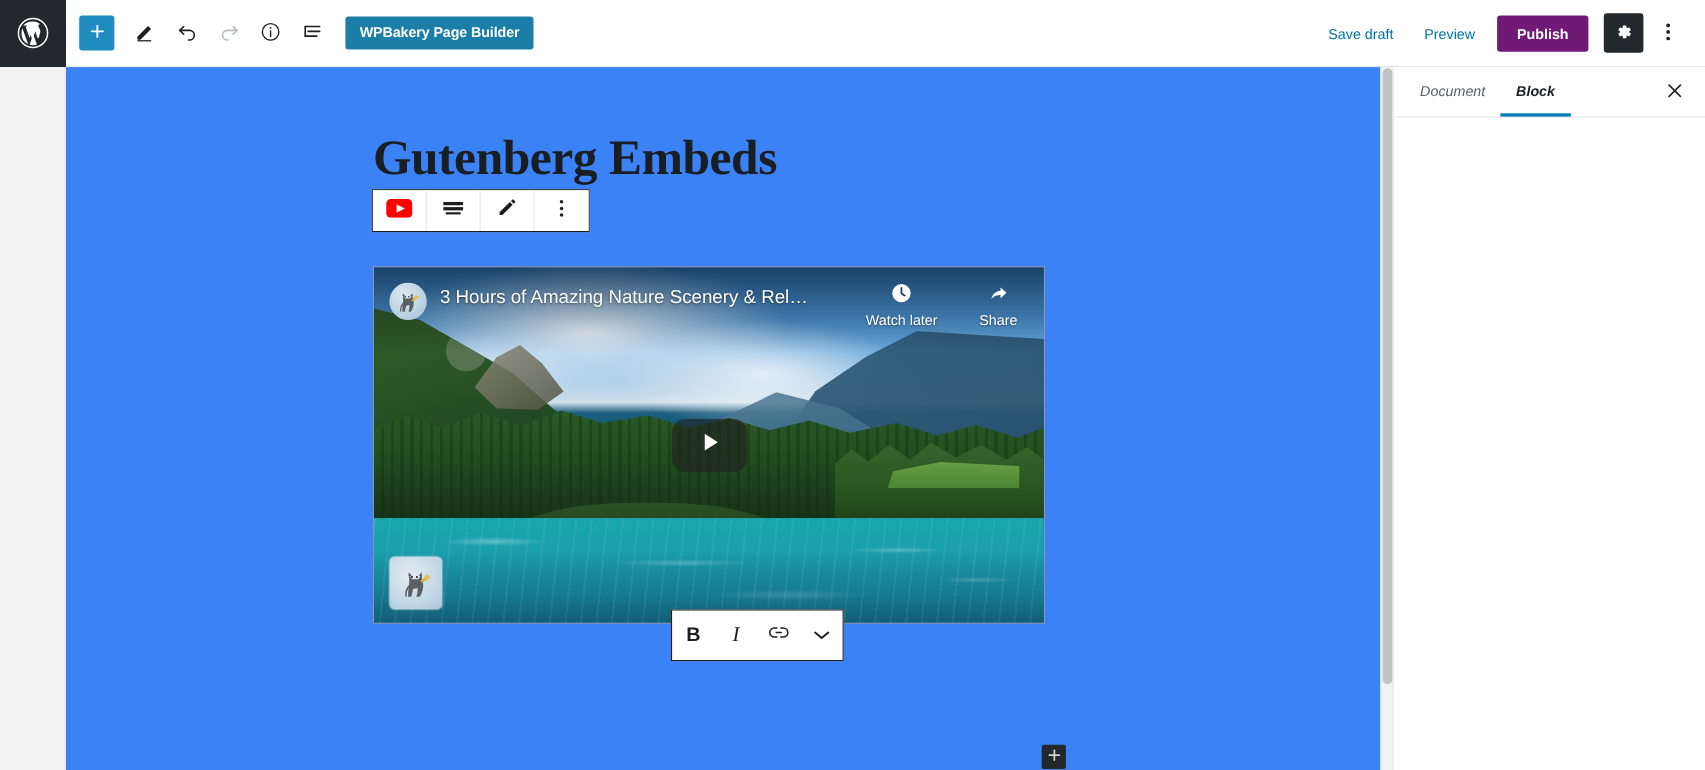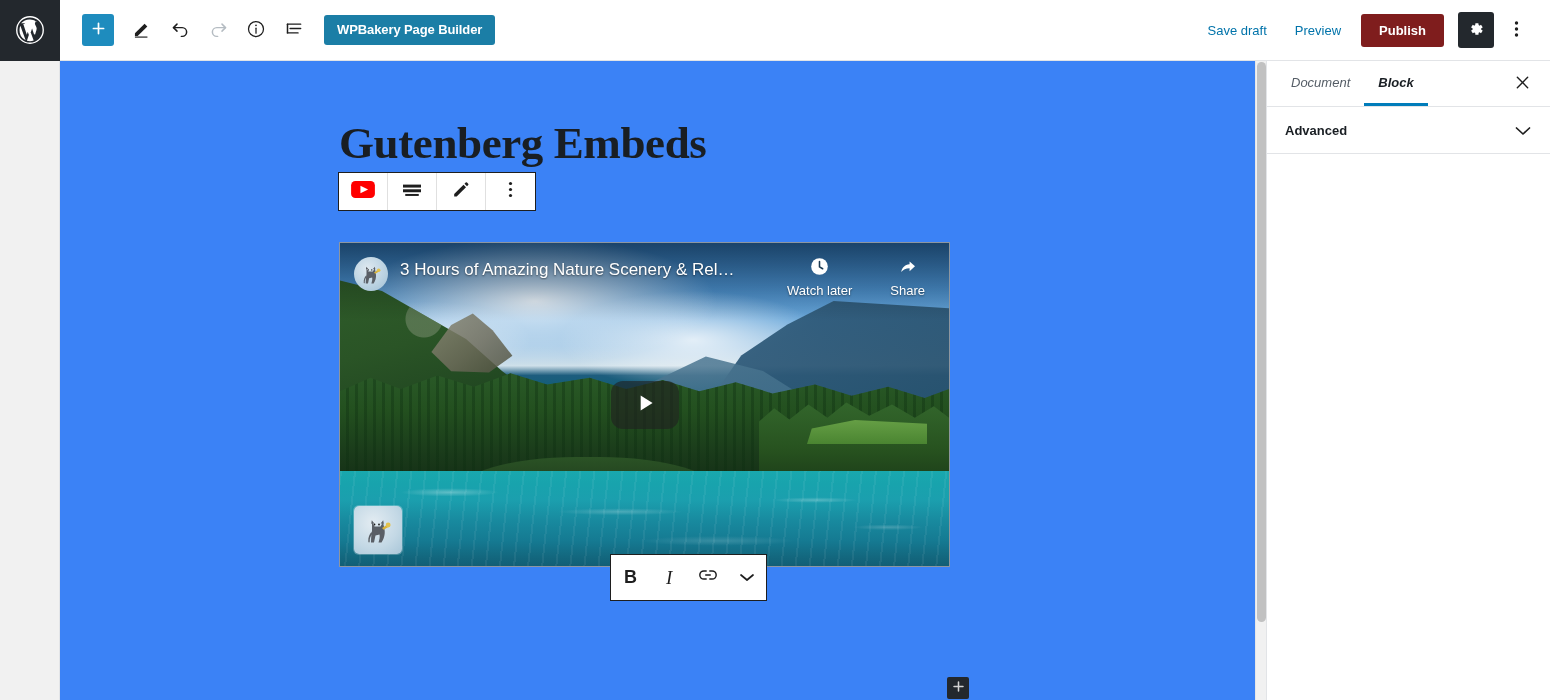--- a/index.html
+++ b/index.html
@@ -32,21 +32,21 @@
     align-items: center;
     justify-content: center;
     flex: 0 0 60px;
   }
   .wp-logo-box svg { display:block; }
 
   .tb-left {
     display: flex;
     align-items: center;
     gap: 0px;
-    padding-left: 22px;
+    padding-left: 12px;
   }
 
   .tb-btn {
     width: 36px;
     height: 36px;
     display: flex;
     align-items: center;
     justify-content: center;
     background: transparent;
     border: none;
@@ -87,21 +87,21 @@
   .link-btn {
     background: none;
     border: none;
     color: #0073aa;
     font-size: 13px;
     padding: 6px 14px;
     cursor: pointer;
     white-space: nowrap;
   }
   .publish-btn {
-    background: #7f1d1d;
+    background: #701a75;
     color: #fff;
     border: none;
     font-size: 13px;
     font-weight: bold;
     padding: 9px 18px;
     border-radius: 3px;
     cursor: pointer;
     margin-left: 6px;
     margin-right: 14px;
   }
@@ -774,23 +774,15 @@
         <span>
           <svg width="15" height="15" viewBox="0 0 16 16" fill="none" stroke="#1e1e1e" stroke-width="1.5" stroke-linecap="round">
             <line x1="2.5" y1="2.5" x2="13.5" y2="13.5"></line>
               <line x1="13.5" y1="2.5" x2="2.5" y2="13.5"></line>
           </svg>
         </span>
       </button>
     </div>
 
 
-    <div class="sb-panel">
-      <span class="sb-panel-title">Advanced</span>
-      <span class="sb-panel-chev">
-        <svg width="18" height="13" viewBox="0 0 18 13" fill="none" stroke="#1e1e1e" stroke-width="1.7" stroke-linecap="round" stroke-linejoin="round">
-          <polyline points="2.5,4 9,10 15.5,4"></polyline>
-        </svg>
-      </span>
-    </div>
 
   </div>
 </div>
 
 </body></html>

